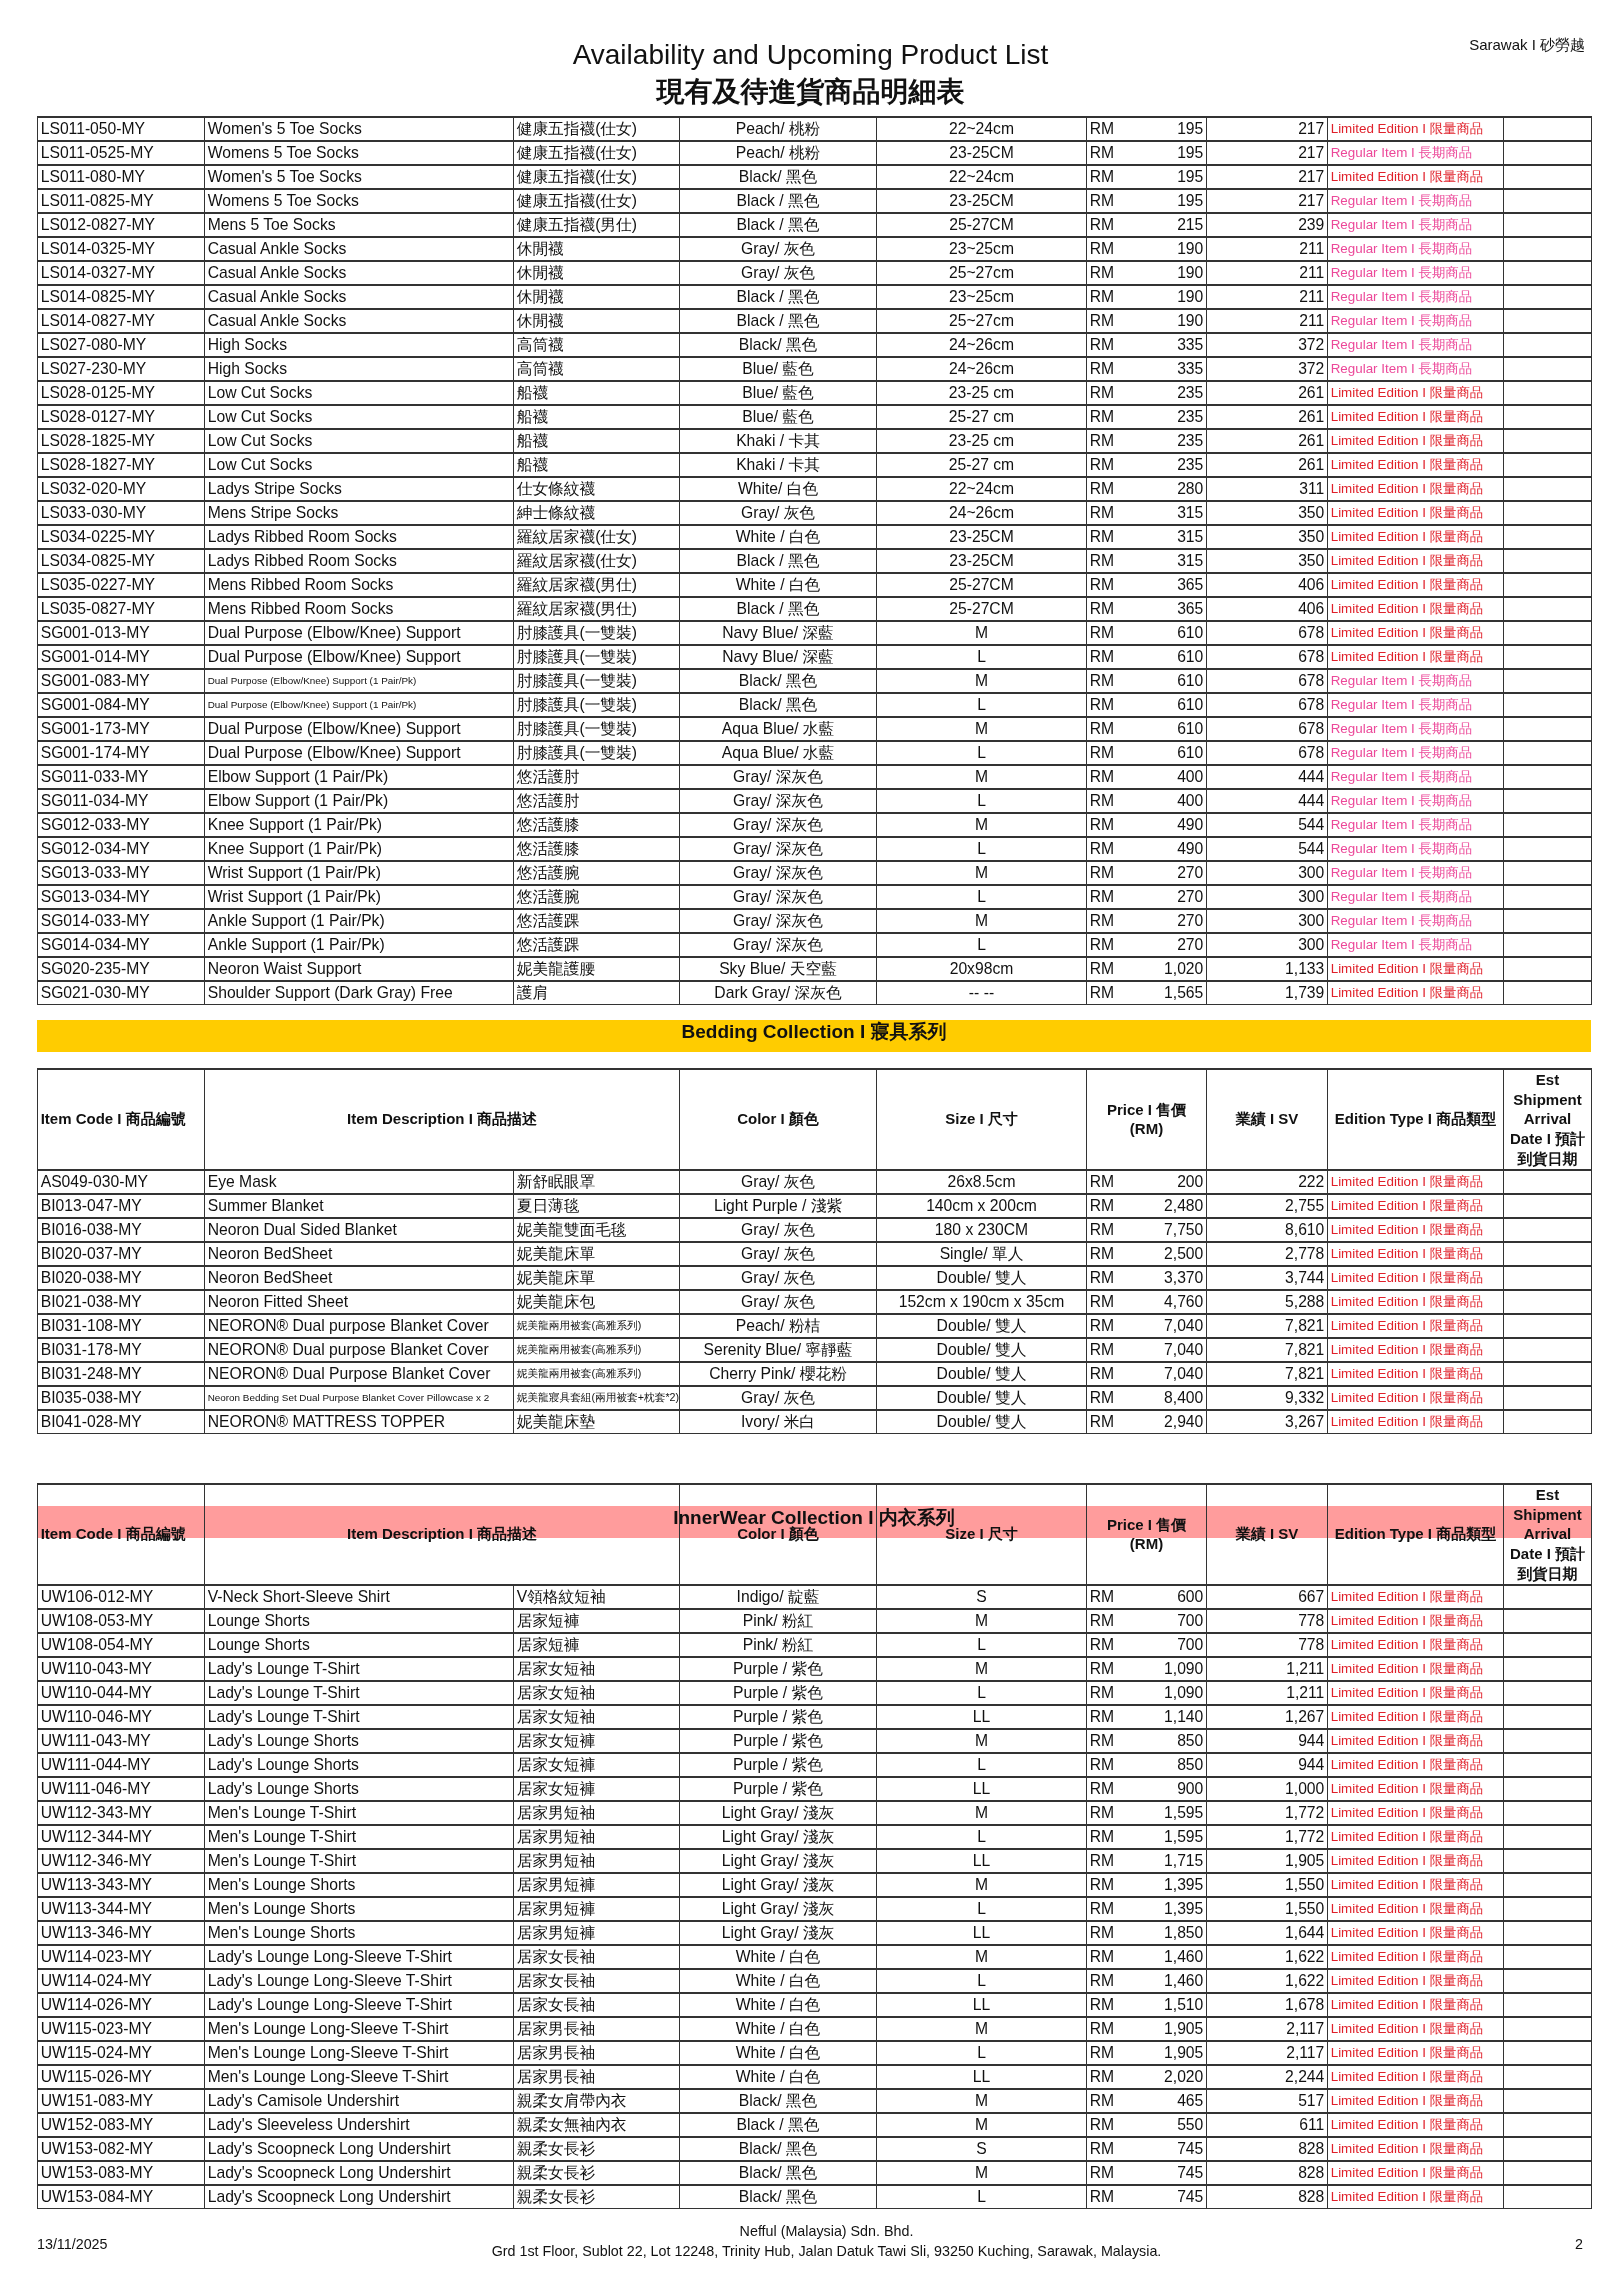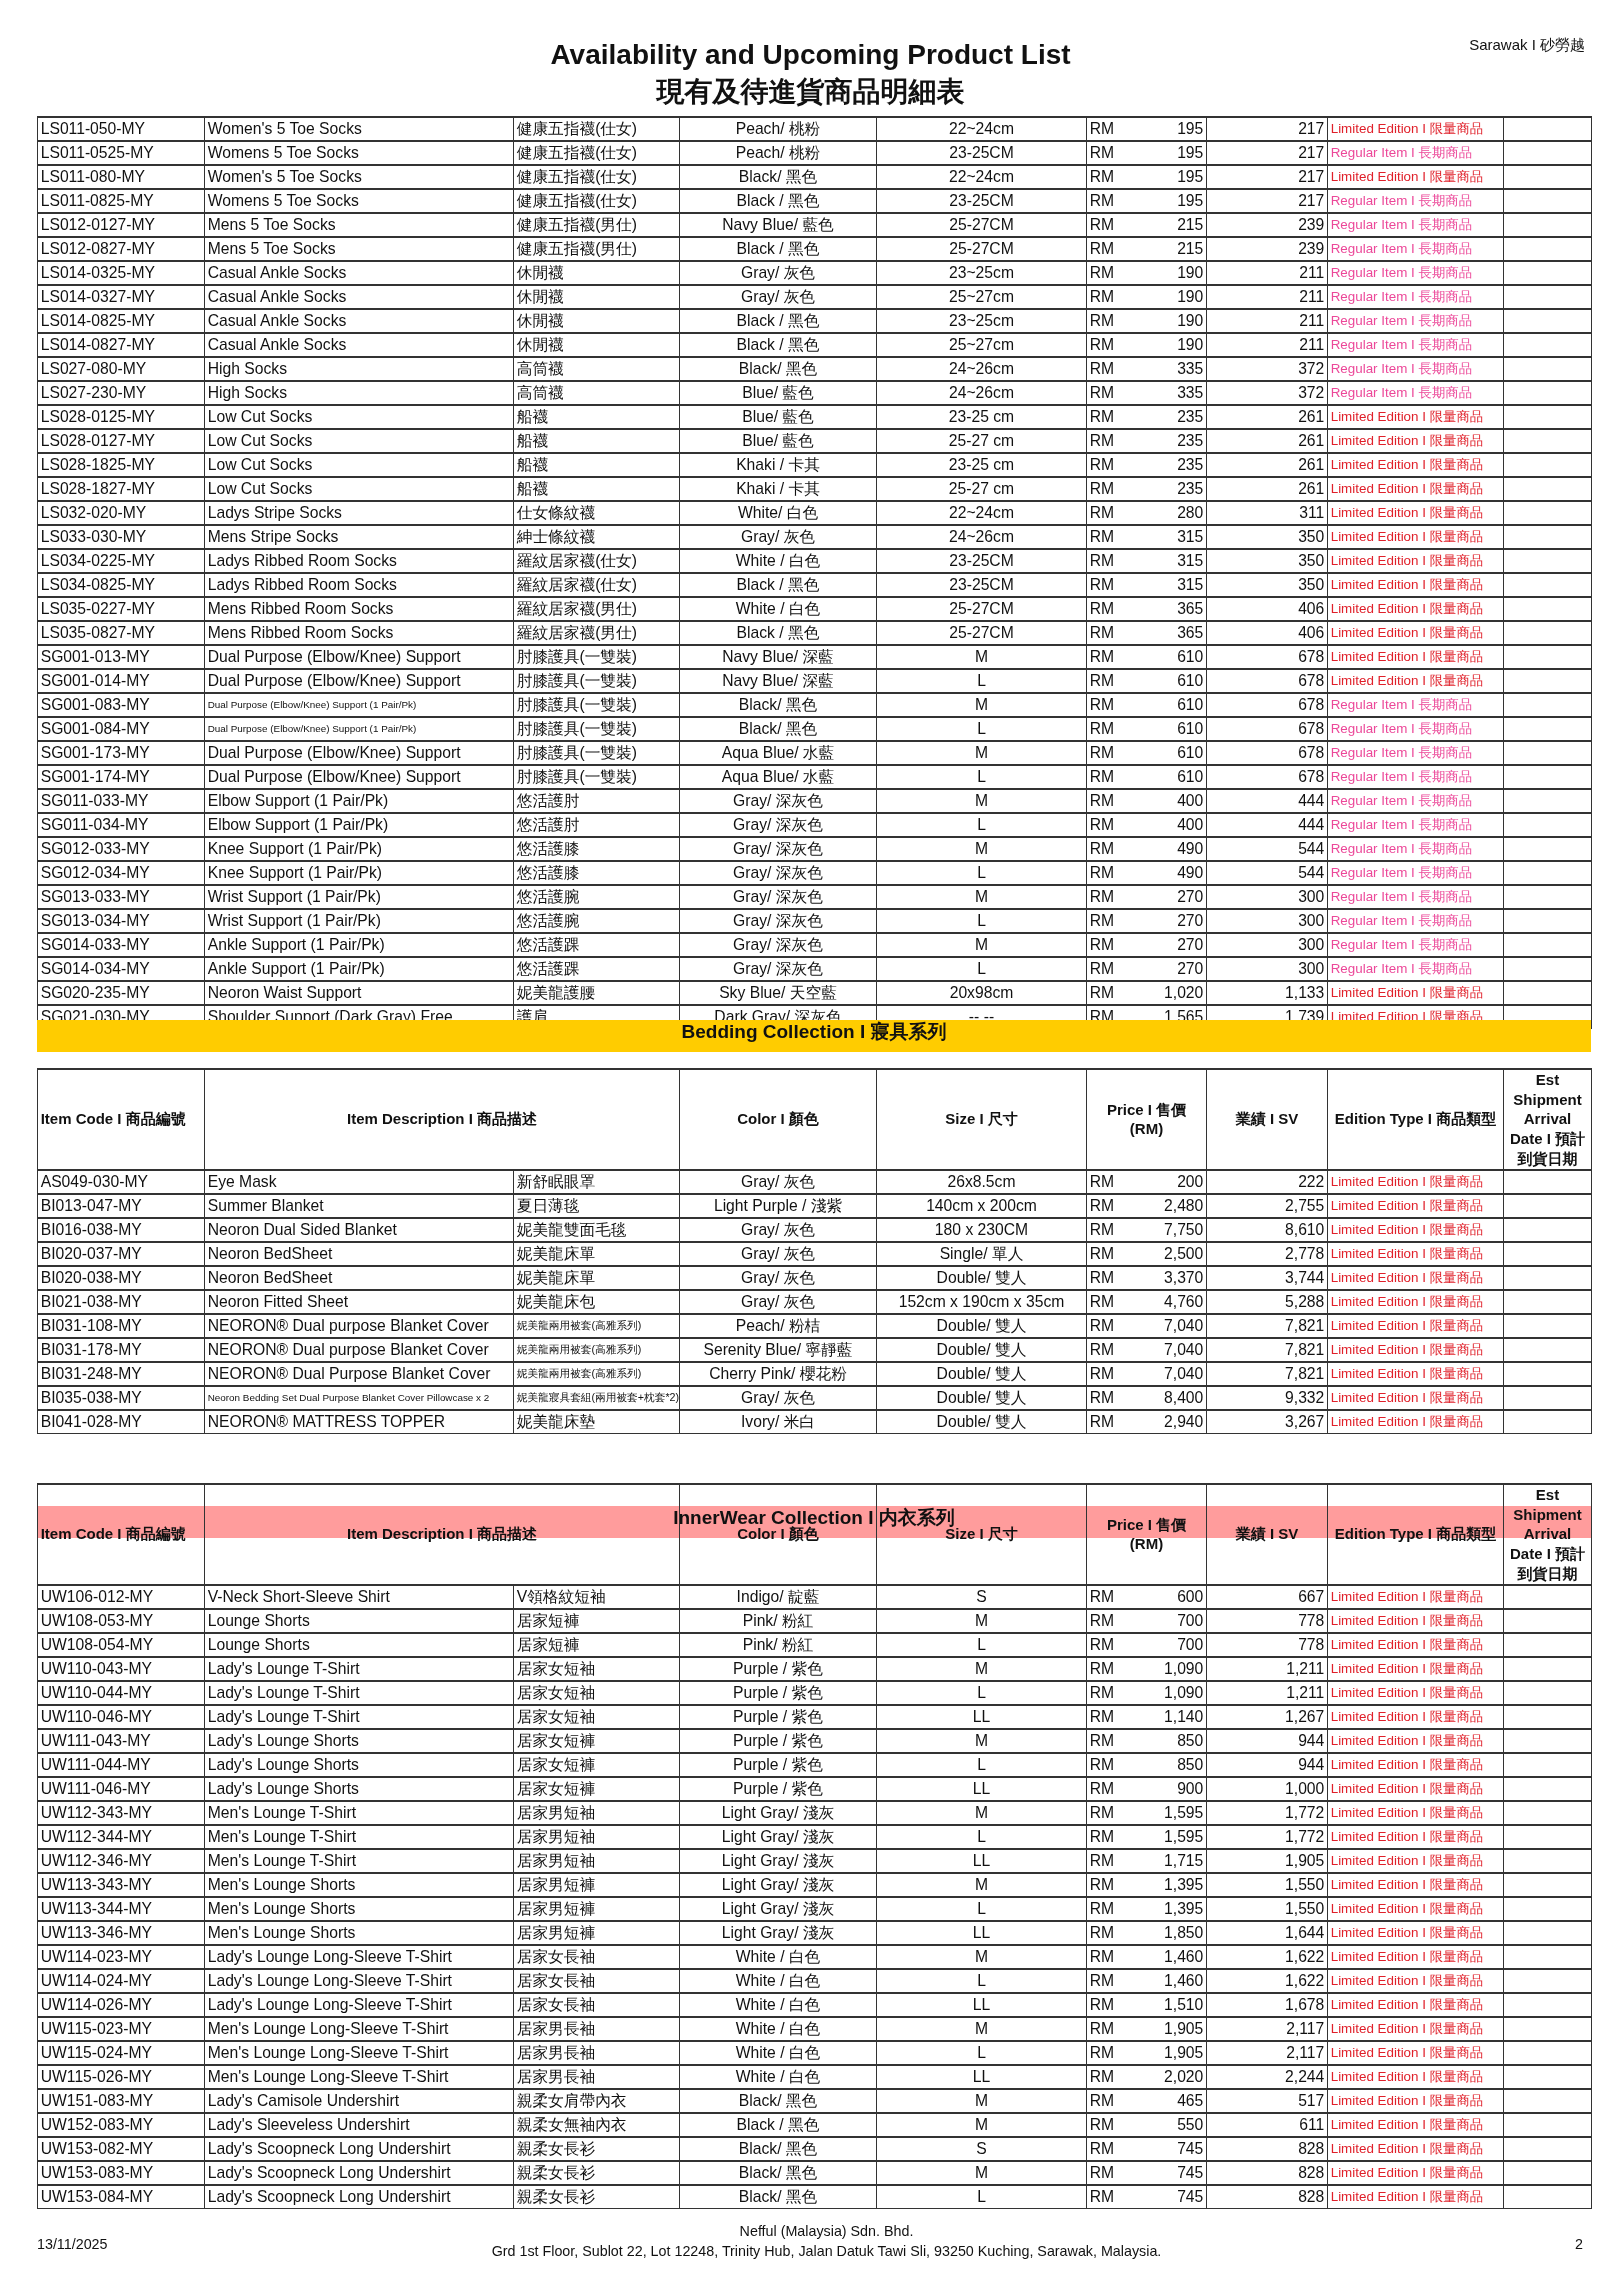--- a/index.html
+++ b/index.html
@@ -1,21 +1,21 @@
 <!DOCTYPE html>
 <html style="font-size:14.3px"><head>
 <meta charset="utf-8">
 <style>
   html, body { margin: 0; padding: 0; background: #ffffff; }
   body {
     width: 1621px; height: 2293px; position: relative; overflow: hidden;
     font-family: "Liberation Sans", "DejaVu Sans", sans-serif; color: #111;
   }
   .region { position: absolute; right: 36px; top: 36px; font-size: 15px; }
-  .title-en { position: absolute; left: 0; width: 1621px; top: 39px; text-align: center; font-weight: bold; font-size: 28px; }
+  .title-en { position: absolute; left: 0; width: 1621px; top: 39px; text-align: center; font-weight: normal; font-size: 28px; }
   .title-zh { position: absolute; left: 0; width: 1621px; top: 73px; text-align: center; font-weight: bold; font-size: 28px; }
 
   table.grid {
     position: absolute; left: 37px; width: 1554px;
     border-collapse: collapse; table-layout: fixed; font-size: 15.7px;
   }
   table.grid td, table.grid th {
     border: 1.3px solid #333; padding: 0 2.7px; height: 22px; line-height: 21.5px;
     white-space: nowrap; overflow: hidden;
   }
@@ -110,32 +110,20 @@
       </tr>
       <tr>
         <td class="code">LS011-0825-MY</td>
         <td class="desc">Womens 5 Toe Socks</td>
         <td class="zh">健康五指襪(仕女)</td>
         <td class="color">Black / 黑色</td>
         <td class="size">23-25CM</td>
         <td class="rm">RM</td>
         <td class="price">195</td>
         <td class="sv">217</td>
-        <td class="edition regular">Regular Item I 長期商品</td>
-        <td class="arrival"></td>
-      </tr>
-      <tr>
-        <td class="code">LS012-0127-MY</td>
-        <td class="desc">Mens 5 Toe Socks</td>
-        <td class="zh">健康五指襪(男仕)</td>
-        <td class="color">Navy Blue/ 藍色</td>
-        <td class="size">25-27CM</td>
-        <td class="rm">RM</td>
-        <td class="price">215</td>
-        <td class="sv">239</td>
         <td class="edition regular">Regular Item I 長期商品</td>
         <td class="arrival"></td>
       </tr>
       <tr>
         <td class="code">LS012-0827-MY</td>
         <td class="desc">Mens 5 Toe Socks</td>
         <td class="zh">健康五指襪(男仕)</td>
         <td class="color">Black / 黑色</td>
         <td class="size">25-27CM</td>
         <td class="rm">RM</td>

